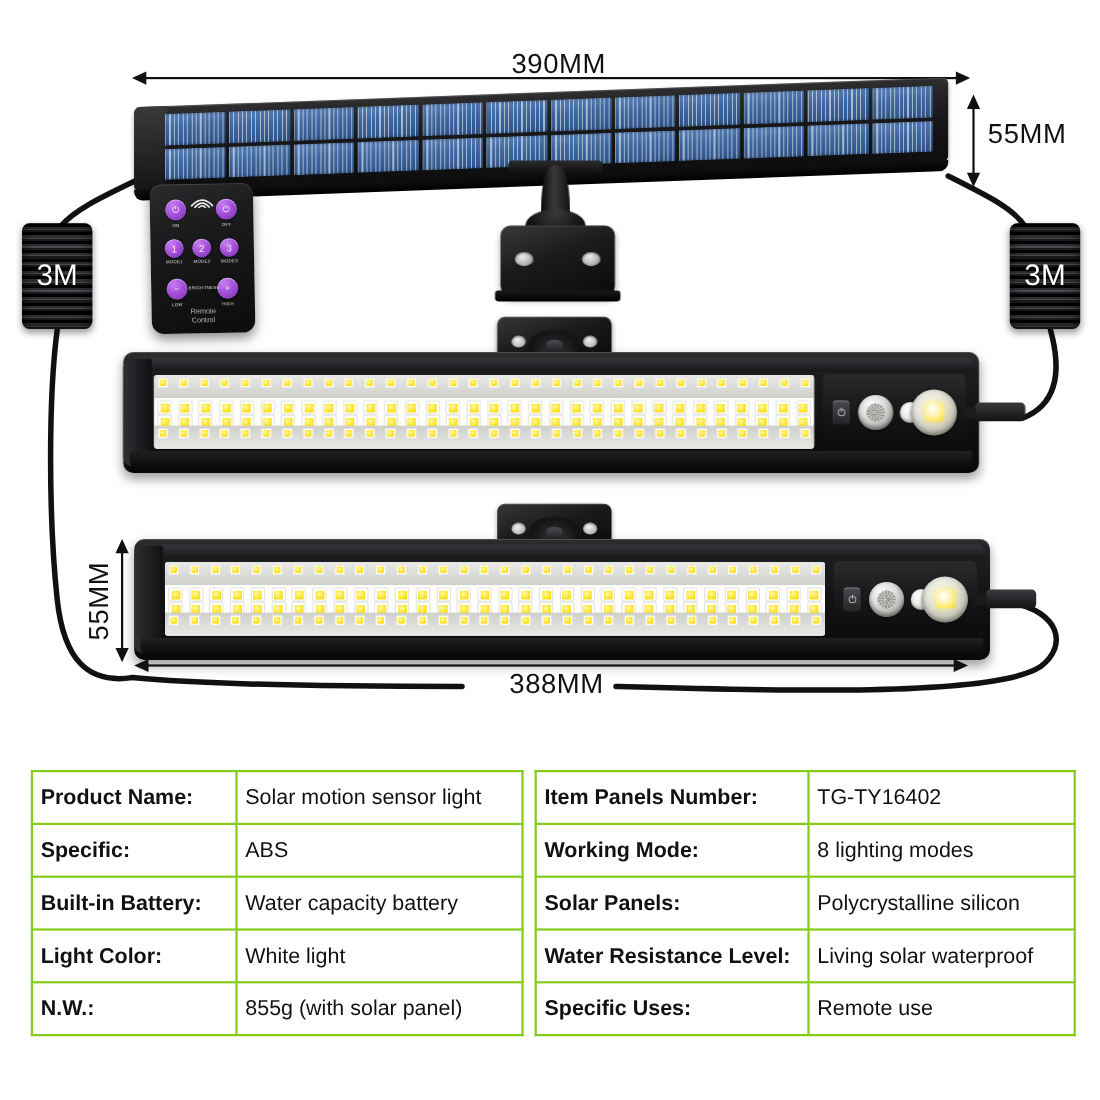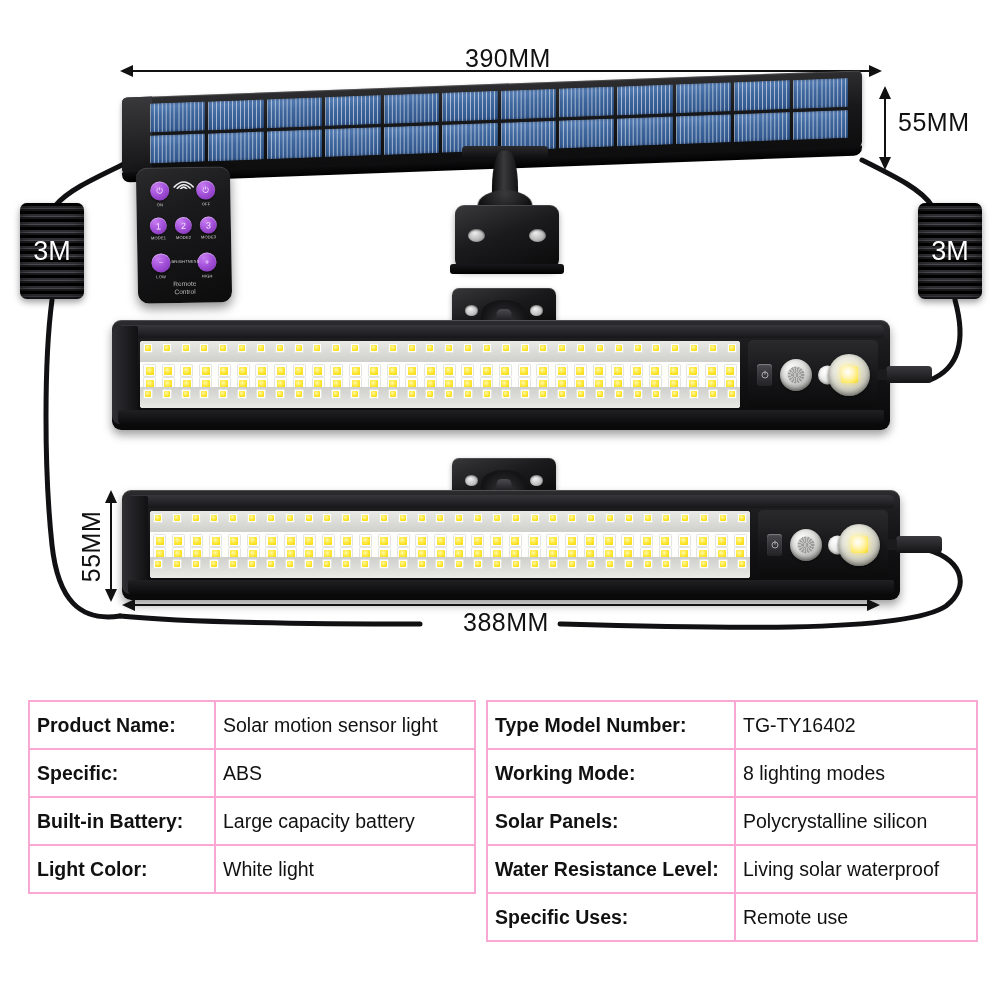--- a/index.html
+++ b/index.html
@@ -328,21 +328,21 @@
   .cable-svg{position:absolute;left:0;top:0;width:1000px;height:690px;pointer-events:none;}
 
   
   .spec-table{
     position:absolute;
     border-collapse:collapse;
     table-layout:fixed;
     font-family:"Liberation Sans", sans-serif;
   }
   .spec-table td{
-    border:2px solid #f9a8d4;
+    border:2px solid #84cc16;
     padding:4px 7px;
     font-size:19.5px;
     line-height:22px;
     height:38px;
     vertical-align:middle;
     white-space:nowrap;
     overflow:hidden;
   }
   .spec-table td.k{font-weight:bold;}
   .spec-table td.v{font-weight:normal;}
@@ -1366,37 +1366,41 @@
       <tr>
         <td class="k">Product Name:</td>
         <td class="v">Solar motion sensor light</td>
       </tr>
       <tr>
         <td class="k">Specific:</td>
         <td class="v">ABS</td>
       </tr>
       <tr>
         <td class="k">Built-in Battery:</td>
-        <td class="v">Large capacity battery</td>
+        <td class="v">Water capacity battery</td>
       </tr>
       <tr>
         <td class="k">Light Color:</td>
         <td class="v">White light</td>
+      </tr>
+      <tr>
+        <td class="k">N.W.:</td>
+        <td class="v">855g (with solar panel)</td>
       </tr>
     </tbody>
   </table>
 
   <table class="spec-table" id="tableRight">
     <colgroup>
         <col class="c1">
         <col class="c2">
       </colgroup>
     <tbody>
       <tr>
-        <td class="k">Type Model Number:</td>
+        <td class="k">Item Panels Number:</td>
         <td class="v">TG-TY16402</td>
       </tr>
       <tr>
         <td class="k">Working Mode:</td>
         <td class="v">8 lighting modes</td>
       </tr>
       <tr>
         <td class="k">Solar Panels:</td>
         <td class="v">Polycrystalline silicon</td>
       </tr>

